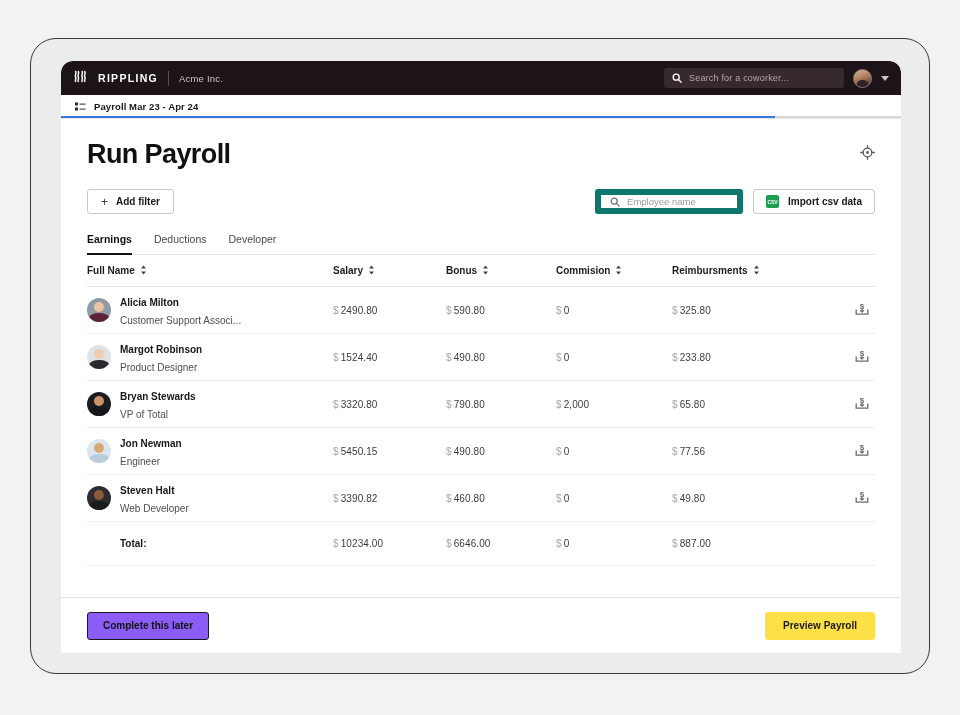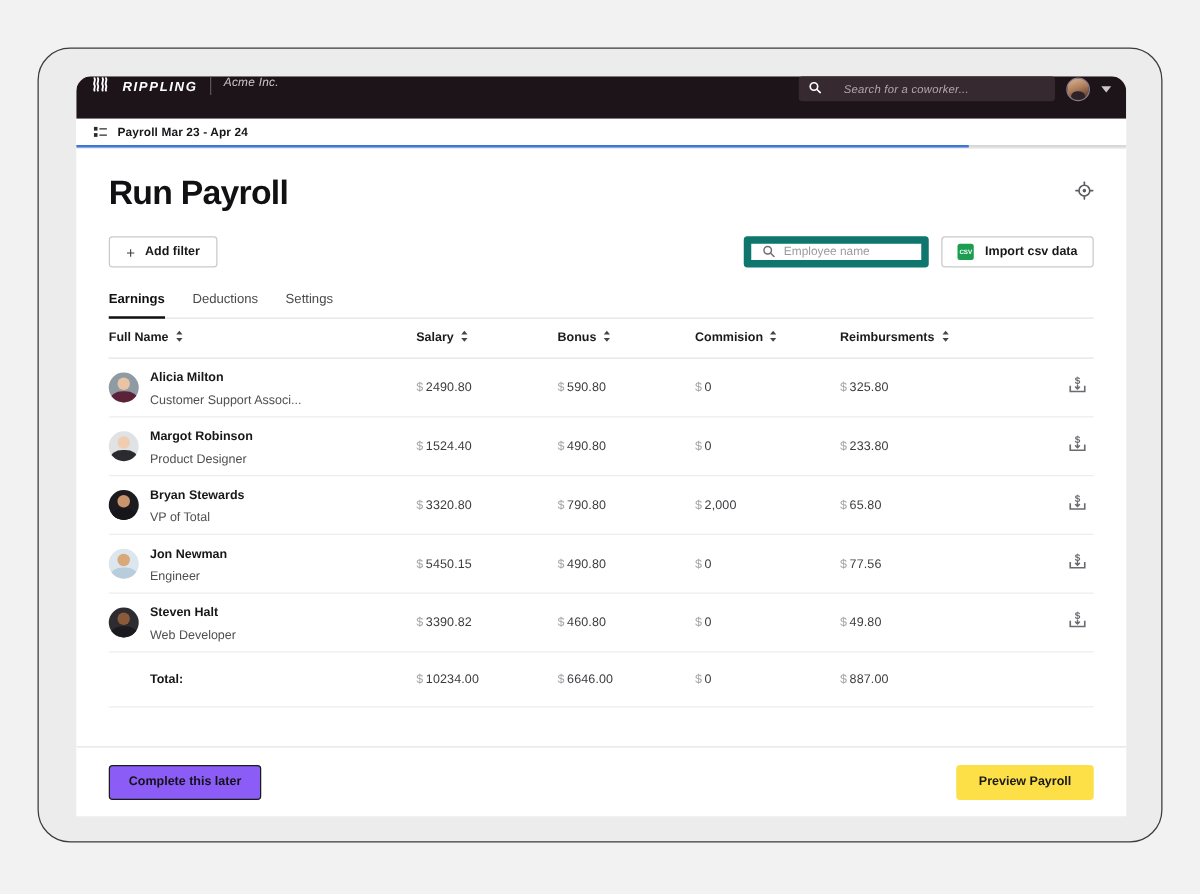--- a/index.html
+++ b/index.html
@@ -28,25 +28,24 @@
     background: #ffffff;
     border-radius: 12px 12px 0 0;
     overflow: hidden;
   }
 
   
   #topnav {
     height: 34px;
     background: #1c1418;
     display: flex;
-    align-items: flex-start;
+    align-items: center;
     padding: 0 12px 0 13px;
     border-radius: 11px 11px 0 0;
     position: relative;
-    font-style: italic;
   }
   .logo-wrap { display: flex; align-items: center; gap: 9px; }
   .logo-mark { display: block; }
   .logo-word {
     color: #ffffff;
     font-size: 10.5px;
     font-weight: bold;
     letter-spacing: 1.3px;
   }
   .logo-divider {
@@ -59,27 +58,27 @@
     font-size: 9.5px;
     letter-spacing: .2px;
   }
   #nav-right {
     margin-left: auto;
     display: flex;
     align-items: center;
     gap: 9px;
   }
   .nav-search {
-    width: 205px; height: 20px;
+    width: 180px; height: 20px;
     background: #362a30;
     border-radius: 3px;
     display: flex;
     align-items: center;
     padding: 0 8px;
-    gap: 18px;
+    gap: 7px;
   }
   .nav-search-text {
     color: #b3a7ad;
     font-size: 9px;
     letter-spacing: .2px;
   }
   .avatar-nav {
     width: 19px; height: 19px;
     border-radius: 50%;
     background: linear-gradient(160deg,#d9b89a 0%,#b07e5c 45%,#3a2a22 100%);
@@ -445,21 +444,21 @@
       </div>
 
       <div id="tabs">
         <div class="tab active">
           <span>Earnings</span>
         </div>
         <div class="tab">
           <span>Deductions</span>
         </div>
         <div class="tab">
-          <span>Settings</span>
+          <span>Developer</span>
         </div>
       </div>
 
       <div id="table">
 
         <div class="t-row" id="t-head">
           <div class="th c-name">
             <span>Full Name</span>
             <span class="sorter">
               <svg width="7" height="10" viewBox="0 0 7 10">

